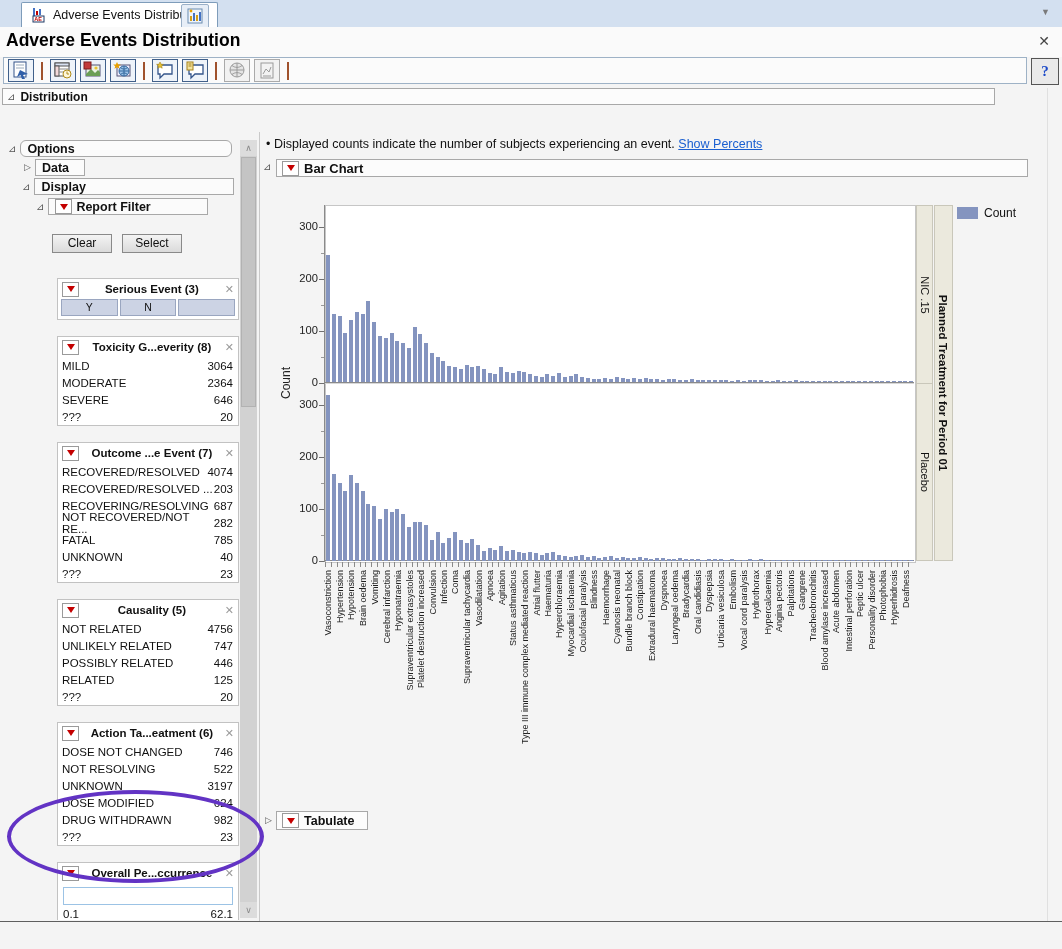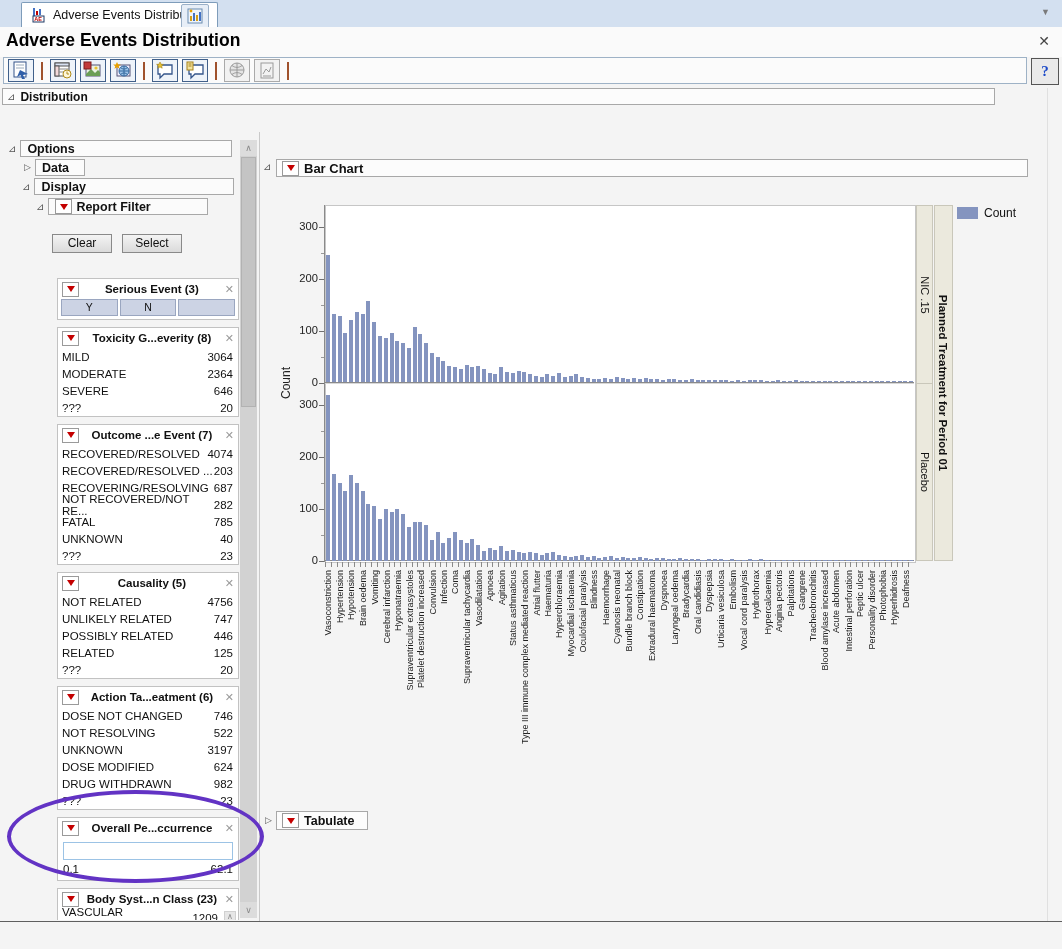--- a/index.html
+++ b/index.html
@@ -35,21 +35,21 @@
   
   .sidebar{position:absolute;left:6px;top:132px;width:236px;height:788px;overflow:hidden;}
   .hdr-row{position:absolute;display:flex;align-items:center;gap:4px;}
   .hdr-box{border:1px solid #a8a8a8;background:#fbfbfb;height:17px;display:flex;align-items:center;gap:4px;
       padding:0 6px;box-sizing:border-box;font-size:12.5px;}
   .redbtn{width:15px;height:13px;border:1px solid #9a9a9a;background:#fff;display:flex;align-items:center;justify-content:center;}
   .redbtn .tri{width:0;height:0;border-left:4px solid transparent;border-right:4px solid transparent;border-top:6px solid #c40000;}
   .pushbtn{position:absolute;height:19px;border:1px solid #898989;background:linear-gradient(#f4f4f4,#dadada);
       font-size:12px;text-align:center;line-height:17px;box-sizing:border-box;font-family:"Liberation Sans",sans-serif;}
   .filter-stack{position:absolute;left:51px;top:146px;width:182px;}
-  .fcard{background:#fff;border:1px solid #c2c2c2;margin-bottom:7px;}
+  .fcard{background:#fff;border:1px solid #c2c2c2;margin-bottom:16px;}
   .fcard-h{display:flex;align-items:center;gap:3px;height:20px;padding:0 4px;}
   .fcard-title{flex:1;text-align:center;font-weight:bold;font-size:11.5px;white-space:nowrap;overflow:hidden;}
   .fcard-x{color:#9a9a9a;font-size:11px;}
   .frow{display:flex;justify-content:space-between;align-items:center;height:17px;padding:0 5px 0 4px;font-size:11.5px;}
   .fbtn-row{display:flex;gap:2px;padding:0 3px 3px 3px;}
   .fbtn{flex:1;height:15px;background:#ccd3e4;border:1px solid #9aa6c0;font-size:10.5px;text-align:center;line-height:15px;}
   .range-wrap{padding:4px 5px 2px 5px;}
   .range-input{width:100%;height:18px;border:1px solid #9cc3e5;box-sizing:border-box;background:#fff;}
   .range-lbls{display:flex;justify-content:space-between;padding:1px 5px 5px 5px;font-size:11.5px;}
   .mini-scroll{position:absolute;right:2px;top:22px;width:12px;height:40px;background:#e6e6e6;border:1px solid #d0d0d0;
@@ -204,21 +204,21 @@
   <div class="help-btn">?</div>
 
   <div class="desc-header">
     <span class="tri-open">⊿</span>
     <span class="bold">Distribution</span>
   </div>
 
   <div class="sidebar">
     <div class="hdr-row" style="left:2px;top:8px;">
       <span class="tri-open">⊿</span>
-      <span class="hdr-box bold" style="width:212px;">Options</span>
+      <span class="hdr-box bold" style="width:212px;border-radius:6px;">Options</span>
     </div>
     <div class="hdr-row" style="left:18px;top:27px;">
       <span class="tri-closed">▷</span>
       <span class="hdr-box bold" style="width:50px;">Data</span>
     </div>
     <div class="hdr-row" style="left:16px;top:46px;">
       <span class="tri-open">⊿</span>
       <span class="hdr-box bold" style="width:200px;">Display</span>
     </div>
     <div class="hdr-row" style="left:30px;top:66px;">
@@ -404,20 +404,25 @@
 
   <div class="sb-scroll">
     <div class="sb-arrow" style="top:0;">∧</div>
     <div class="sb-thumb"></div>
     <div class="sb-arrow" style="bottom:0;">∨</div>
   </div>
   <div class="divider-v"></div>
 
   <div class="purple-ellipse"></div>
 
+  <div class="note-line">
+    <span>•</span>
+    <span>Displayed counts indicate the number of subjects experiencing an event.</span>
+    <span class="link">Show Percents</span>
+  </div>
   <span class="tri-open bc-tri">⊿</span>
   <div class="bc-header">
     <span class="redbtn">
         <span class="tri"></span>
       </span>
     <span class="bold" style="font-size:13px;">Bar Chart</span>
   </div>
 
   <div class="legend">
     <span class="legend-swatch"></span>

